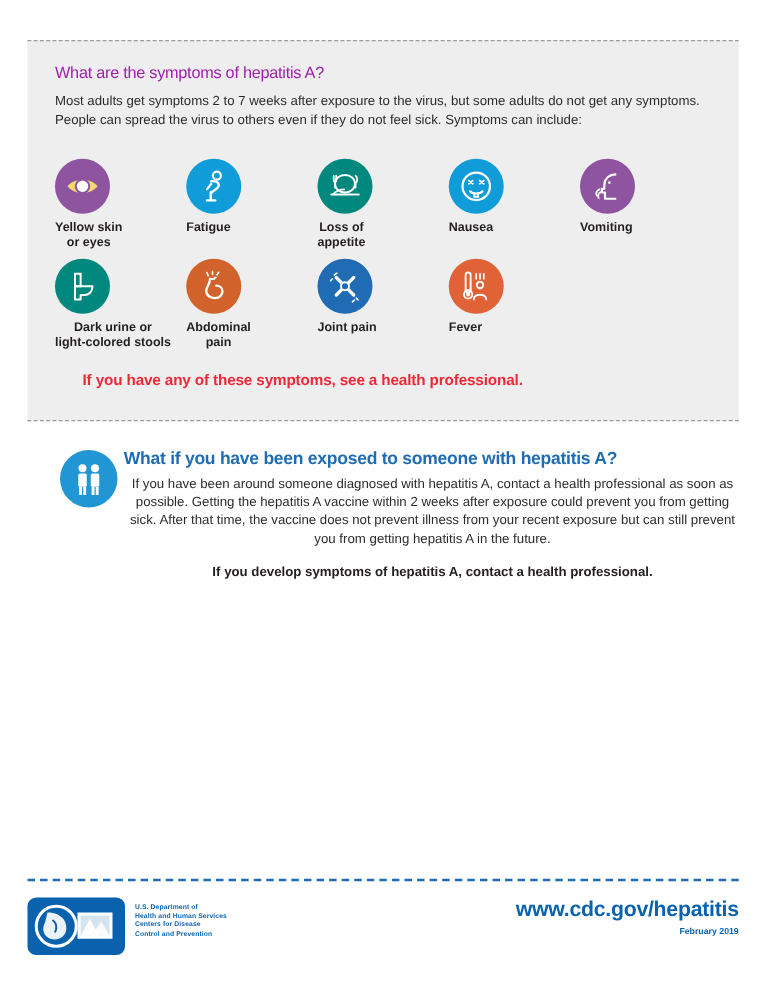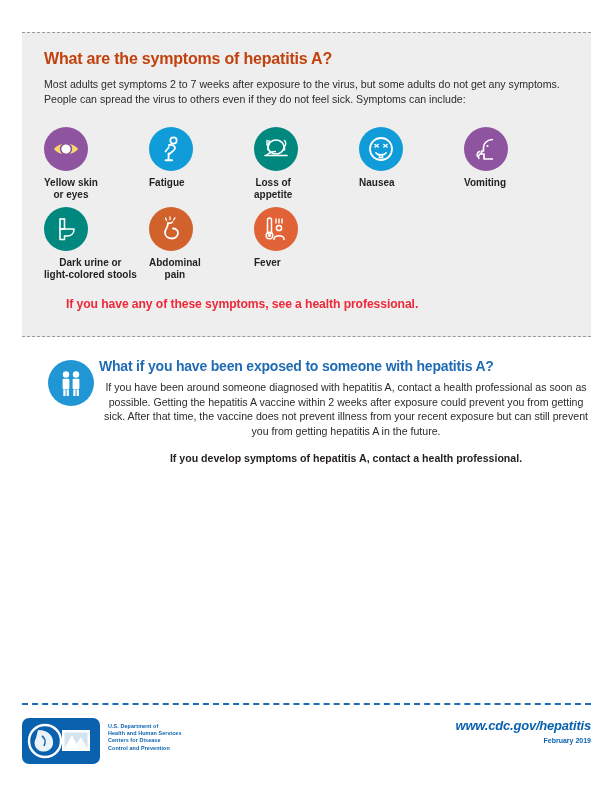--- a/index.html
+++ b/index.html
@@ -28,23 +28,23 @@
     border-bottom: 1px dashed #9a9a9a;
     box-sizing: border-box;
   }
 
   .panel-inner {
     padding: 17px 22px 0 22px;
   }
 
   h2.section-heading {
     margin: 0 0 9px 0;
-    font-size: 16px;
-    font-weight: bold;
-    color: #c2410c;
+    font-size: 13px;
+    font-weight: normal;
+    color: #a21caf;
     letter-spacing: -0.2px;
   }
 
   p.section-intro {
     margin: 0;
     font-size: 10.6px;
     line-height: 14.6px;
     color: #2b2b2b;
     max-width: 520px;
   }
@@ -181,25 +181,24 @@
     letter-spacing: 0.1px;
     white-space: pre-line;
   }
   .footer-right {
     position: absolute;
     right: 0;
     top: 0;
     text-align: right;
   }
   .cdc-url {
-    font-size: 13px;
+    font-size: 17px;
     font-weight: bold;
     color: #0a62ae;
     letter-spacing: -0.2px;
-    font-style: italic;
   }
   .footer-date {
     margin-top: 4px;
     font-size: 7px;
     font-weight: bold;
     color: #0a62ae;
   }
 </style>
 </head>
 <body>
@@ -295,20 +294,31 @@
         <svg width="30" height="30" viewBox="0 0 30 30">
           <path d="M12 9 C12 14, 9 15, 9 18.5 C9 22.5, 12.5 24.5, 16 24.5 C19.5 24.5, 22 22, 22 19 C22 16, 19.5 14.5, 17 14.5" fill="none" stroke="#fff" stroke-width="1.8" stroke-linecap="round"></path>
           <path d="M12 9 C13.5 9.5, 15.5 9, 16.5 8" fill="none" stroke="#fff" stroke-width="1.6" stroke-linecap="round"></path>
           <path d="M10.5 6.5 L9.5 4 M14 5.5 L14 3 M17.5 6 L19 3.8" stroke="#fff" stroke-width="1.3" stroke-linecap="round"></path>
         </svg>
       </div>
       <div class="symptom-label">Abdominal
 pain</div>
     </div>
 
+    <div class="symptom-cell">
+      <div class="icon-circle" style="background:#1f6cb4">
+        <svg width="30" height="30" viewBox="0 0 30 30">
+          <path d="M8 8 L22 22" stroke="#fff" stroke-width="2.6" stroke-linecap="round"></path>
+          <path d="M8 22 L22 8" stroke="#fff" stroke-width="2.6" stroke-linecap="round"></path>
+          <circle cx="15" cy="15" r="3.2" fill="#1f6cb4" stroke="#fff" stroke-width="1.5"></circle>
+          <path d="M6.5 6 L8.5 4.5 M5 9 L3.5 10.5 M24 24.5 L25.5 26 M22.5 26 L21 27.5" stroke="#fff" stroke-width="1.3" stroke-linecap="round"></path>
+        </svg>
+      </div>
+      <div class="symptom-label">Joint pain</div>
+    </div>
 
     <div class="symptom-cell">
       <div class="icon-circle" style="background:#e06236">
         <svg width="30" height="30" viewBox="0 0 30 30">
           <rect x="6.5" y="4" width="4" height="16" rx="2" fill="none" stroke="#fff" stroke-width="1.5"></rect>
           <circle cx="8.5" cy="21.5" r="3.3" fill="none" stroke="#fff" stroke-width="1.5"></circle>
           <circle cx="8.5" cy="21.5" r="1.6" fill="#fff"></circle>
           <path d="M15 5 L15 9 M18 5 L18 9 M21 5 L21 9" stroke="#fff" stroke-width="1.4" stroke-linecap="round"></path>
           <circle cx="18" cy="14" r="2.6" fill="none" stroke="#fff" stroke-width="1.5"></circle>
           <path d="M13 25.5 C13 20.5, 23 20.5, 23 25.5" fill="none" stroke="#fff" stroke-width="1.5" stroke-linecap="round"></path>

